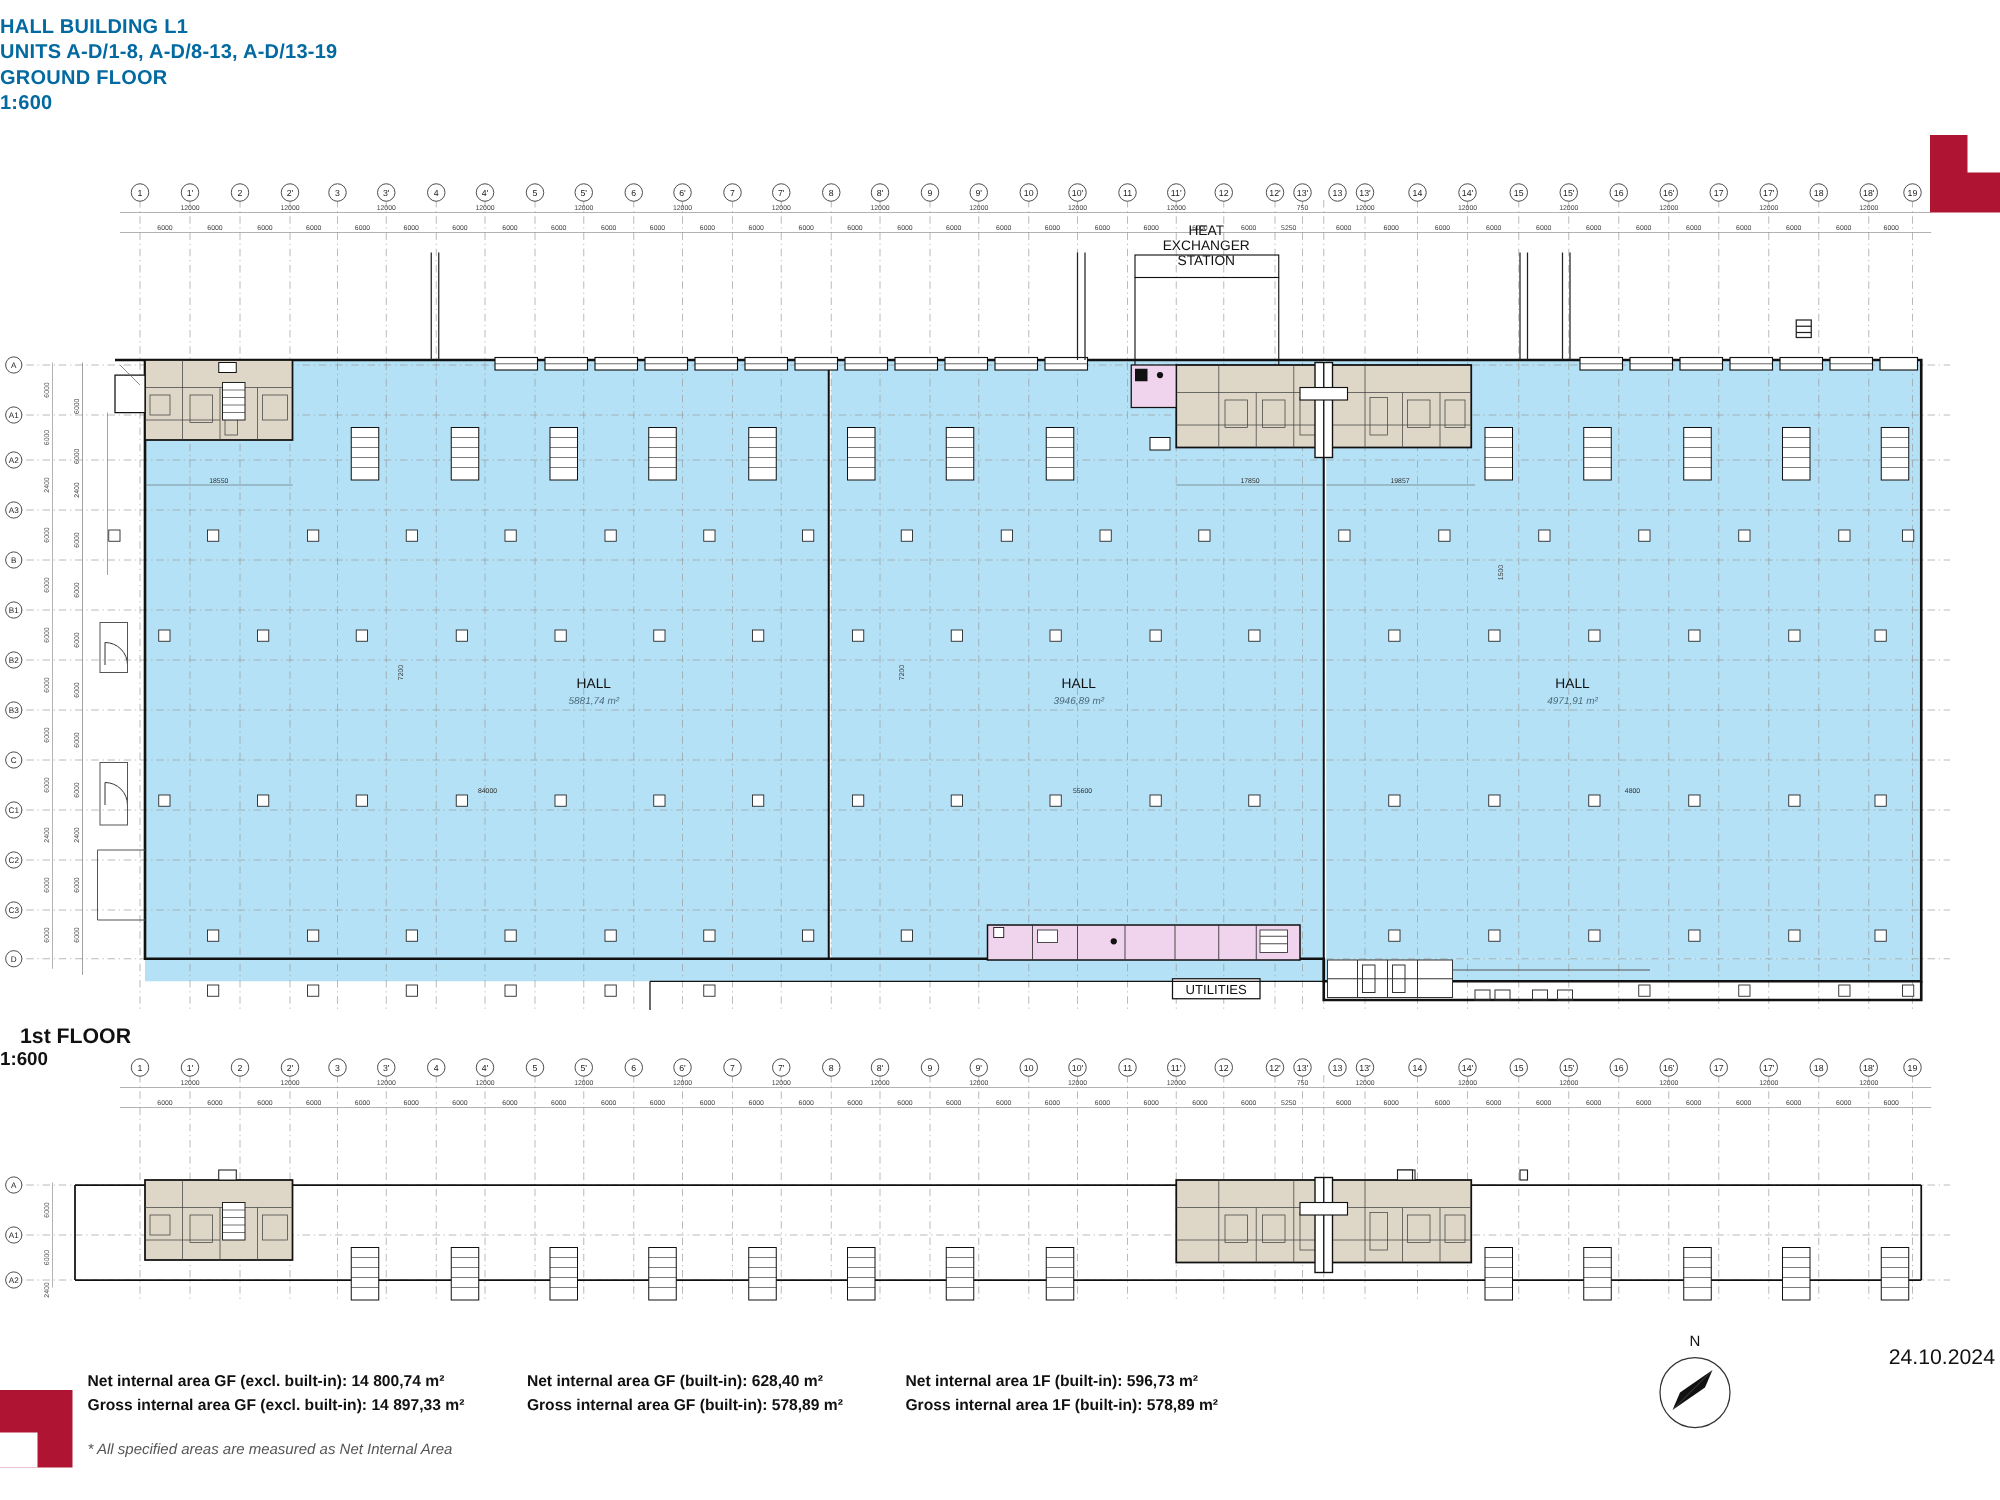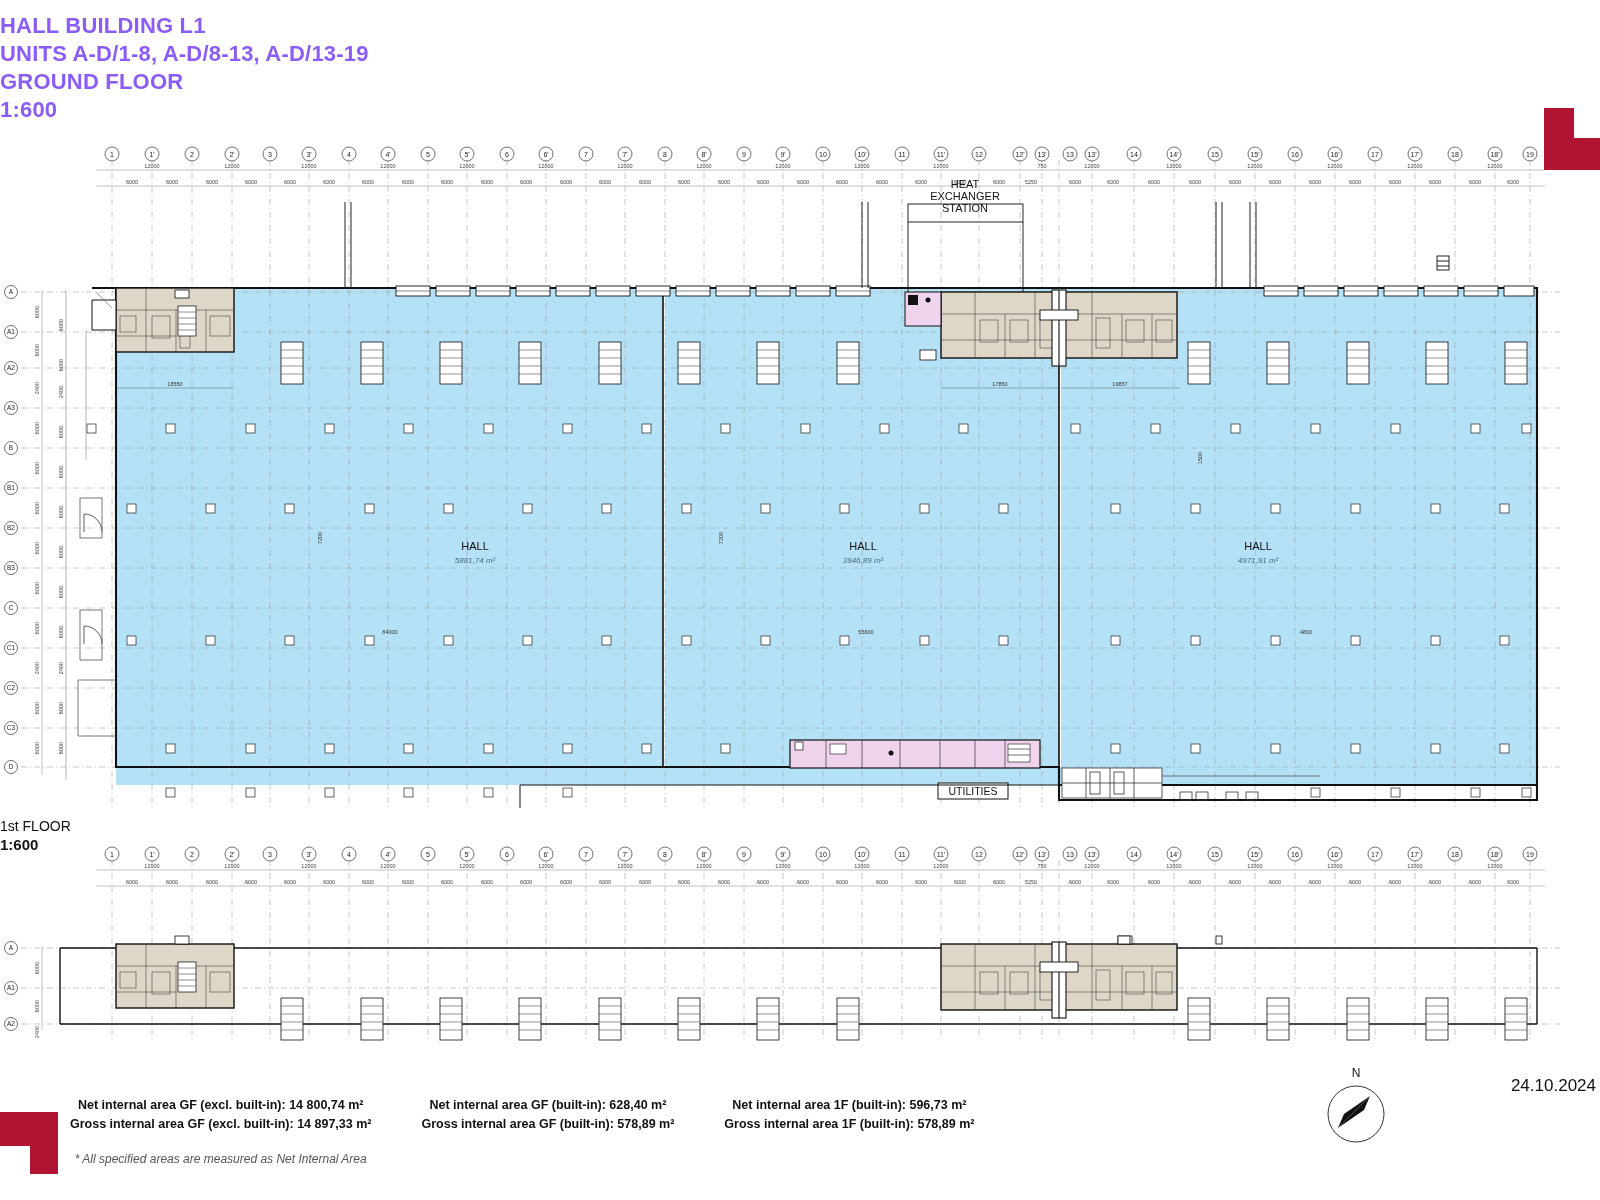--- a/index.html
+++ b/index.html
@@ -20,23 +20,23 @@
   }
 
   
   .title-block {
     position: absolute;
     left: 0px;
     top: 12px;
     line-height: 1.28;
   }
   .title-block div {
-    font-size: 22px;
+    font-size: 16px;
     font-weight: bold;
-    color: #8b5cf6;
+    color: #0369a1;
     letter-spacing: 0.2px;
     white-space: nowrap;
   }
 
   
   .logo {
     position: absolute;
     left: 681px;
     top: 18px;
     width: 210px;
@@ -96,23 +96,24 @@
     background: #ffffff;
   }
 
   
   .floor-label {
     position: absolute;
     left: 0;
     line-height: 1.25;
   }
   .floor-label .fl-name {
-    font-size: 14px;
-    font-weight: normal;
+    font-size: 17px;
+    font-weight: bold;
     color: #111;
+    margin-left: 16px;
   }
   .floor-label .fl-scale {
     font-size: 15px;
     font-weight: bold;
     color: #111;
   }
 
   
   .plan {
     position: absolute;
@@ -131,21 +132,20 @@
   }
 
   
   .footer {
     position: absolute;
     left: 70px;
     top: 1096px;
     width: 1220px;
     display: flex;
     gap: 50px;
-    text-align: center;
   }
   .fcol { font-size: 12.5px; color: #111; line-height: 1.5; }
   .fcol b { font-weight: bold; }
   .fnote {
     font-size: 12px;
     font-style: italic;
     color: #555;
     margin-top: 16px;
   }
   .compass {

